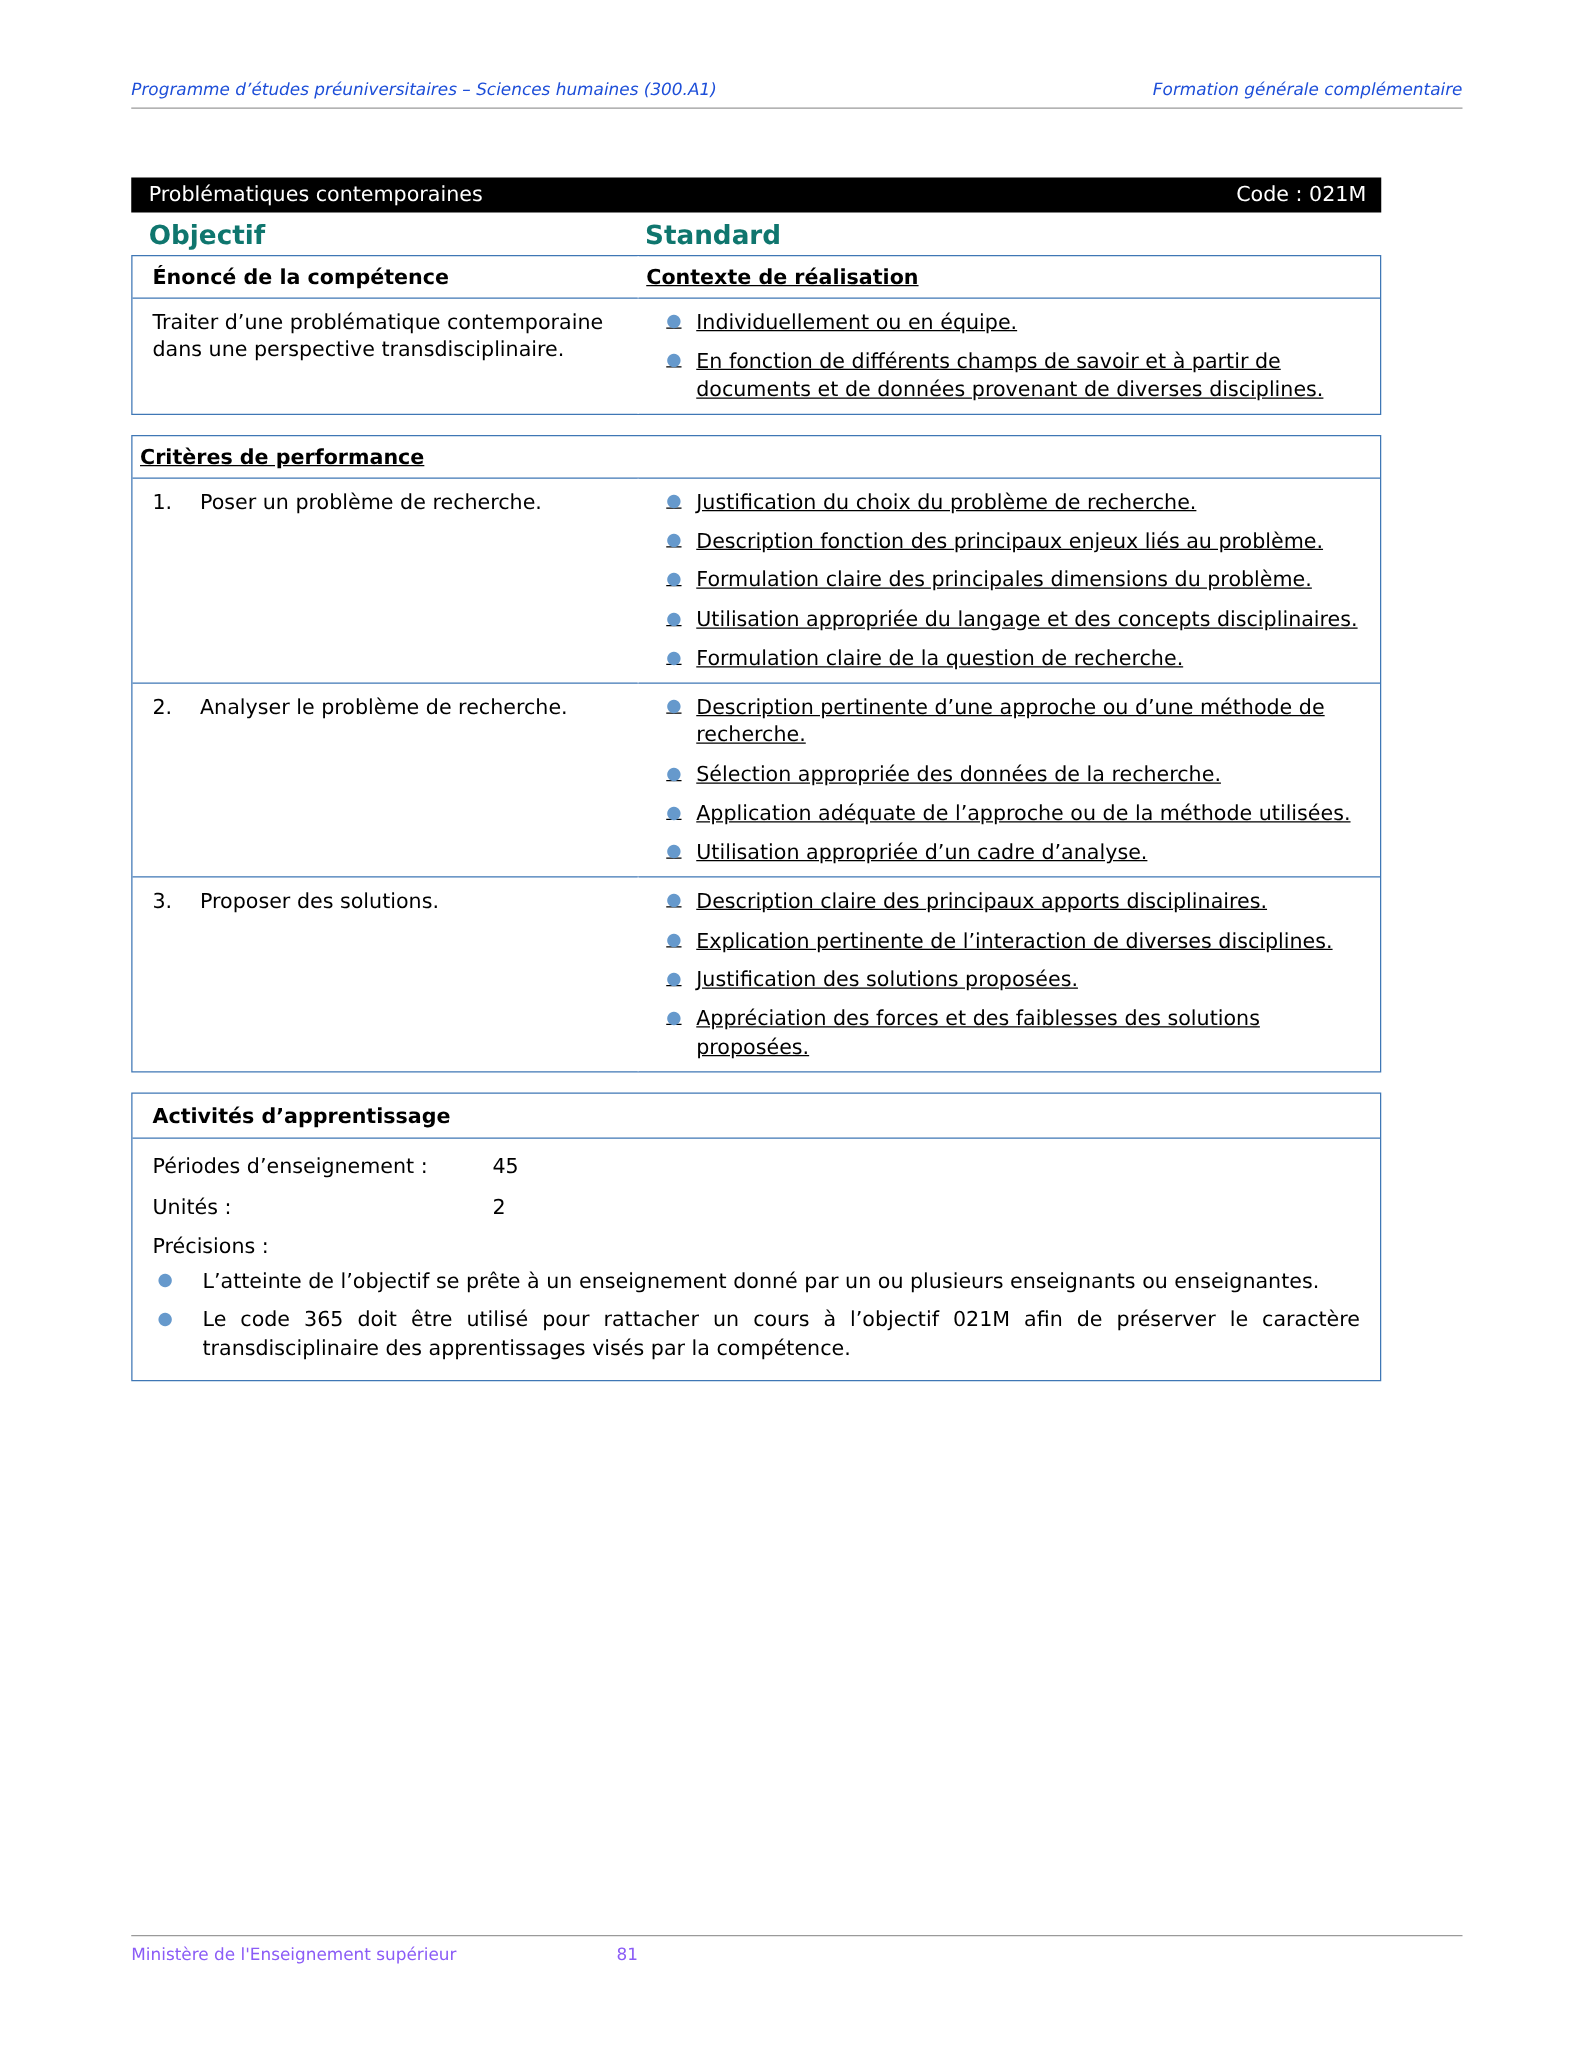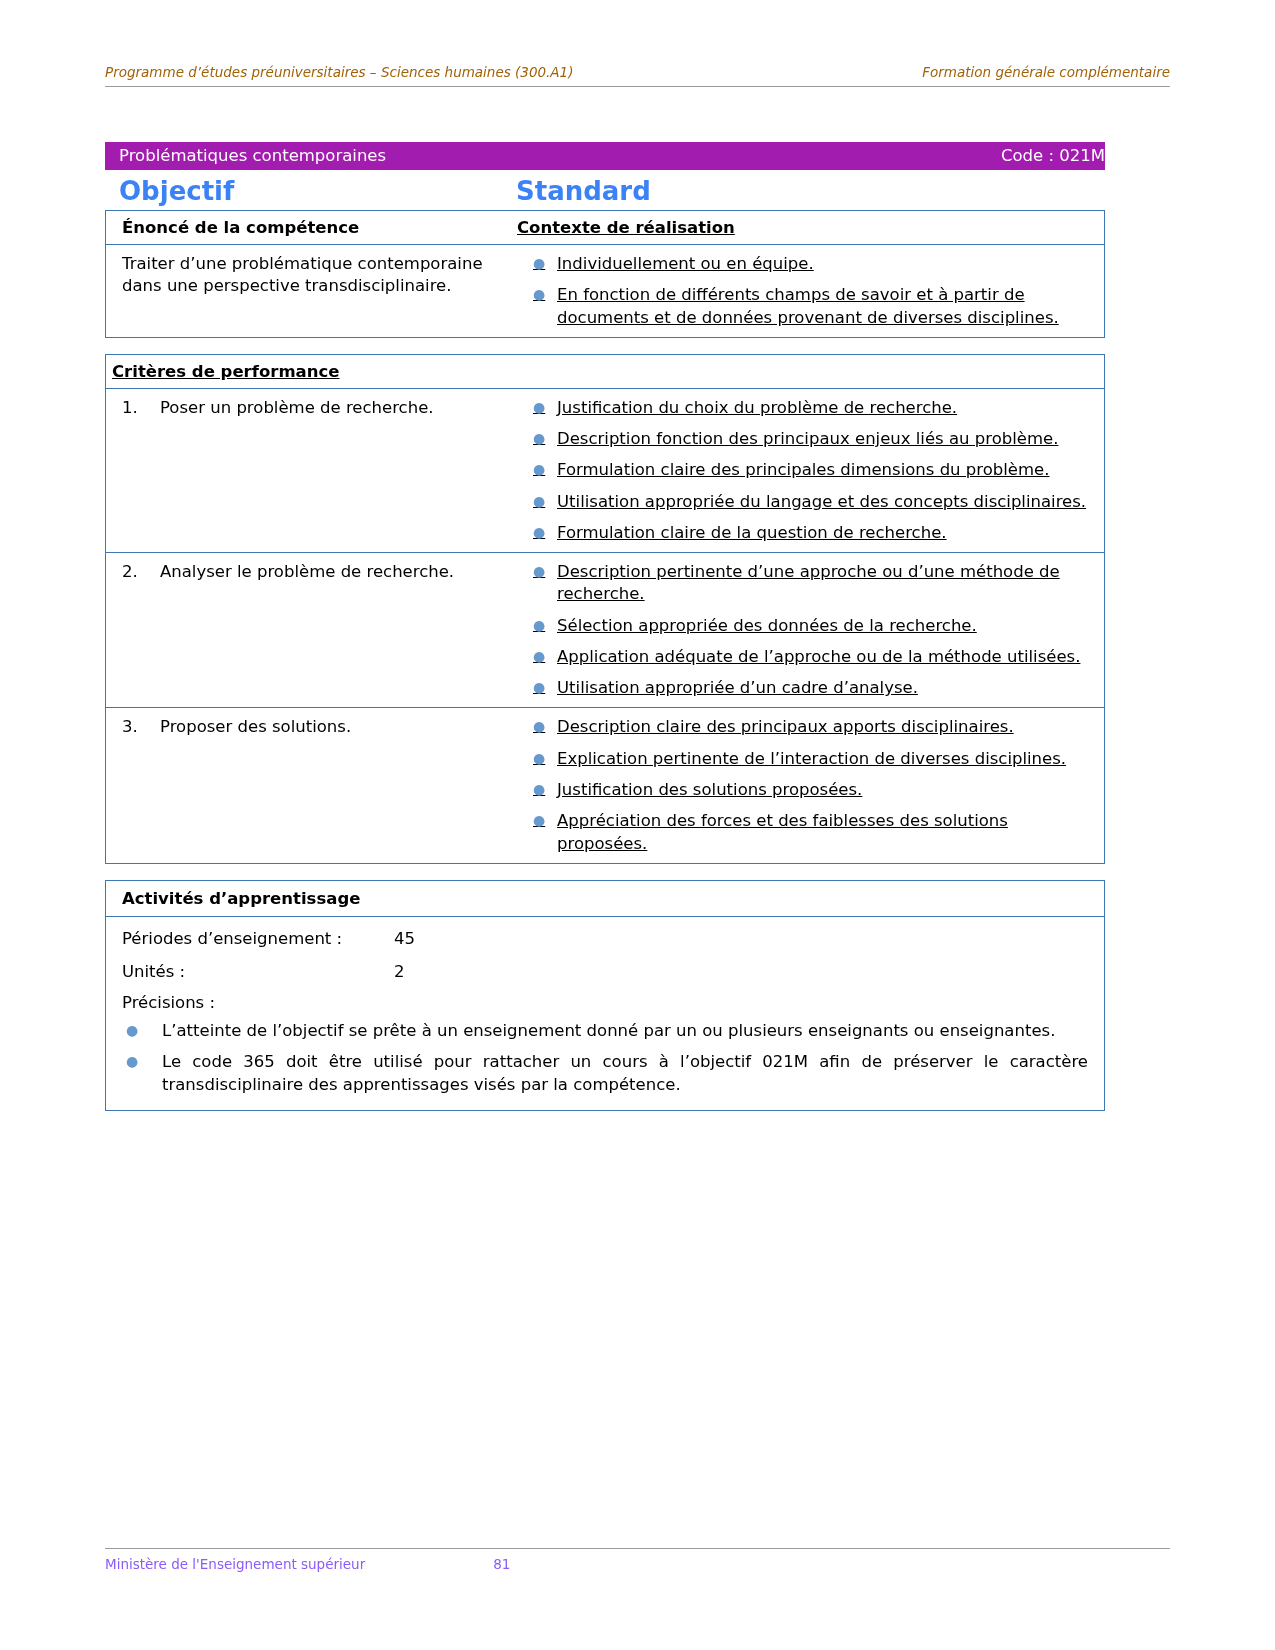--- a/index.html
+++ b/index.html
@@ -26,44 +26,44 @@
   .page-header {
     position: absolute;
     left: 105px;
     right: 105px;
     top: 64px;
     display: flex;
     justify-content: space-between;
     align-items: flex-end;
     font-size: 13.5px;
     font-style: italic;
-    color: #a16207;
+    color: #1d4ed8;
     padding-bottom: 6px;
     border-bottom: 1.6px solid #9a9a9a;
   }
   .page-header .hdr-right {
     font-style: italic;
   }
 
   
   .content {
     position: absolute;
     left: 105px;
     top: 142px;
     width: 1000px;
   }
 
   
   .title-bar {
-    background: #a21caf;
+    background: #000000;
     color: #ffffff;
     display: flex;
     justify-content: space-between;
     align-items: center;
-    padding: 4px 0 5px 14px;
+    padding: 4px 12px 5px 14px;
     font-size: 16.5px;
     box-sizing: border-box;
   }
   .title-bar .code {
     font-size: 16.5px;
   }
 
   
   .os-row {
     display: flex;
@@ -73,22 +73,22 @@
     width: 405px;
     padding-left: 14px;
     box-sizing: border-box;
   }
   .os-row .col-right {
     flex: 1;
     padding-left: 6px;
     box-sizing: border-box;
   }
   .os-heading {
-    color: #3b82f6;
-    font-size: 26px;
+    color: #0f766e;
+    font-size: 21px;
     font-weight: bold;
   }
 
   
   .tbl {
     border: 1.6px solid #3f77b5;
     box-sizing: border-box;
     width: 100%;
   }
   .tbl + .tbl {

